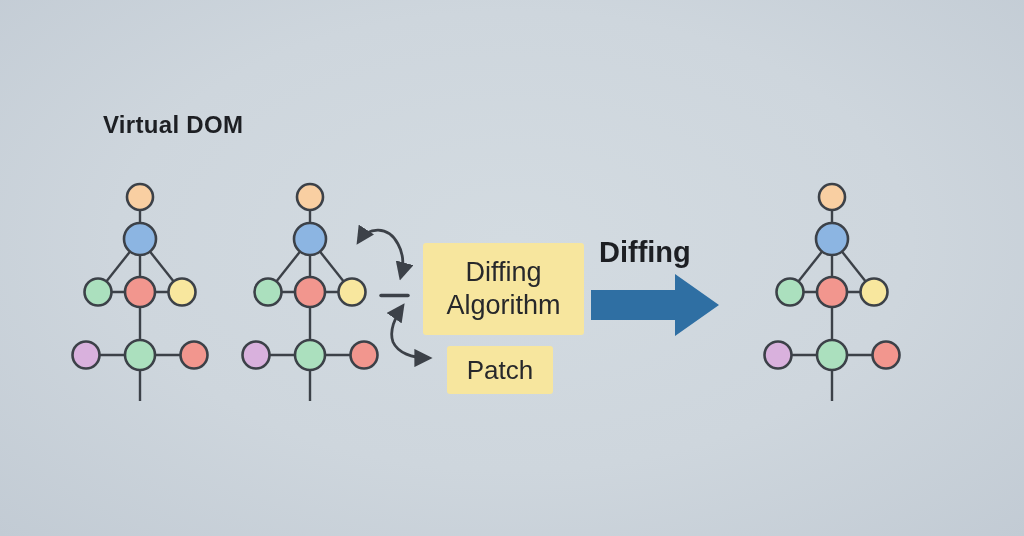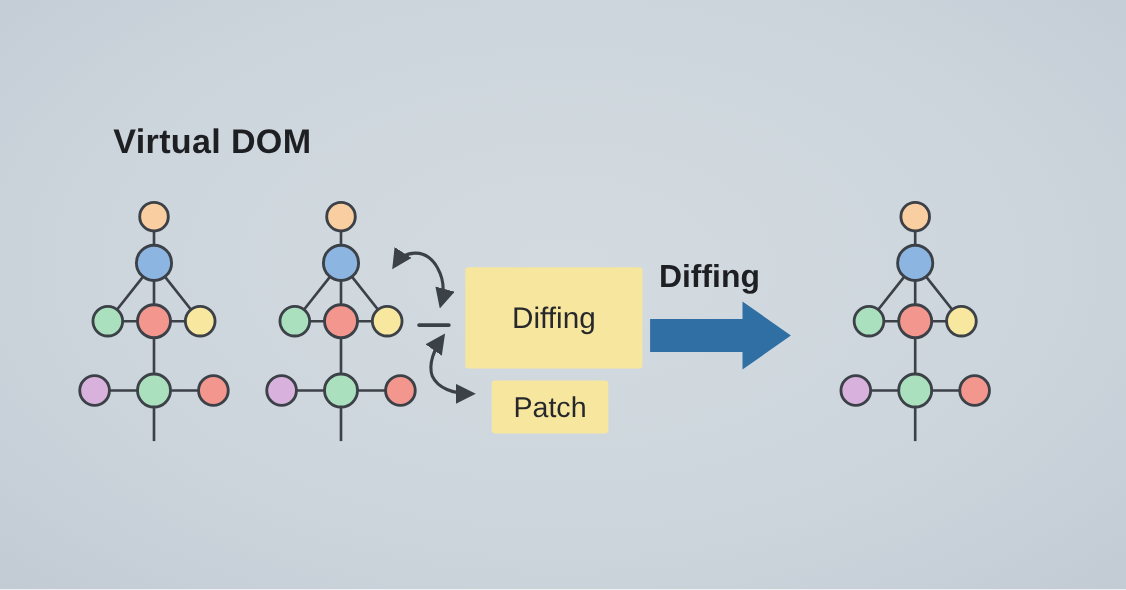--- a/index.html
+++ b/index.html
@@ -18,21 +18,21 @@
   }
   .diagram-svg {
     position: absolute;
     left: 0; top: 0;
     width: 1024px;
     height: 536px;
   }
   .title {
     position: absolute;
     font-weight: 800;
-    font-size: 31px;
+    font-size: 24px;
     color: #1d1f23;
     letter-spacing: 0.3px;
     white-space: nowrap;
   }
   .title-virtual { left: 103px; top: 111px; }
   .title-real   { left: 760px; top: 111px; }
   .update-label {
     position: absolute;
     left: 599px; top: 236px;
     font-weight: 800;
@@ -147,17 +147,18 @@
 
     <line class="arrow-line" x1="381" y1="295.5" x2="408" y2="295.5" stroke="#3C4148" stroke-width="3.5" stroke-linecap="round"></line>
 
     <path class="arrow-line" d="M 402 307 C 395 317 389 331 393 342 C 398 353 412 358 428 358" fill="none" marker-start="url(#arrowhead)" marker-end="url(#arrowhead)" stroke="#3C4148" stroke-width="2.8" stroke-linecap="round"></path>
 
     <polygon class="update-arrow" points="591,290 675,290 675,274 719,305 675,336 675,320 591,320" fill="#2F6FA3"></polygon>
   </svg>
 
   <div class="ybox ybox-diffing" style="background: rgb(247, 230, 158);">
     <span>Diffing</span>
+    <span>Algorithm</span>
   </div>
 
   <div class="ybox ybox-patch" style="background: rgb(247, 230, 158);">Patch</div>
 
 </div>
 
 </body></html>

